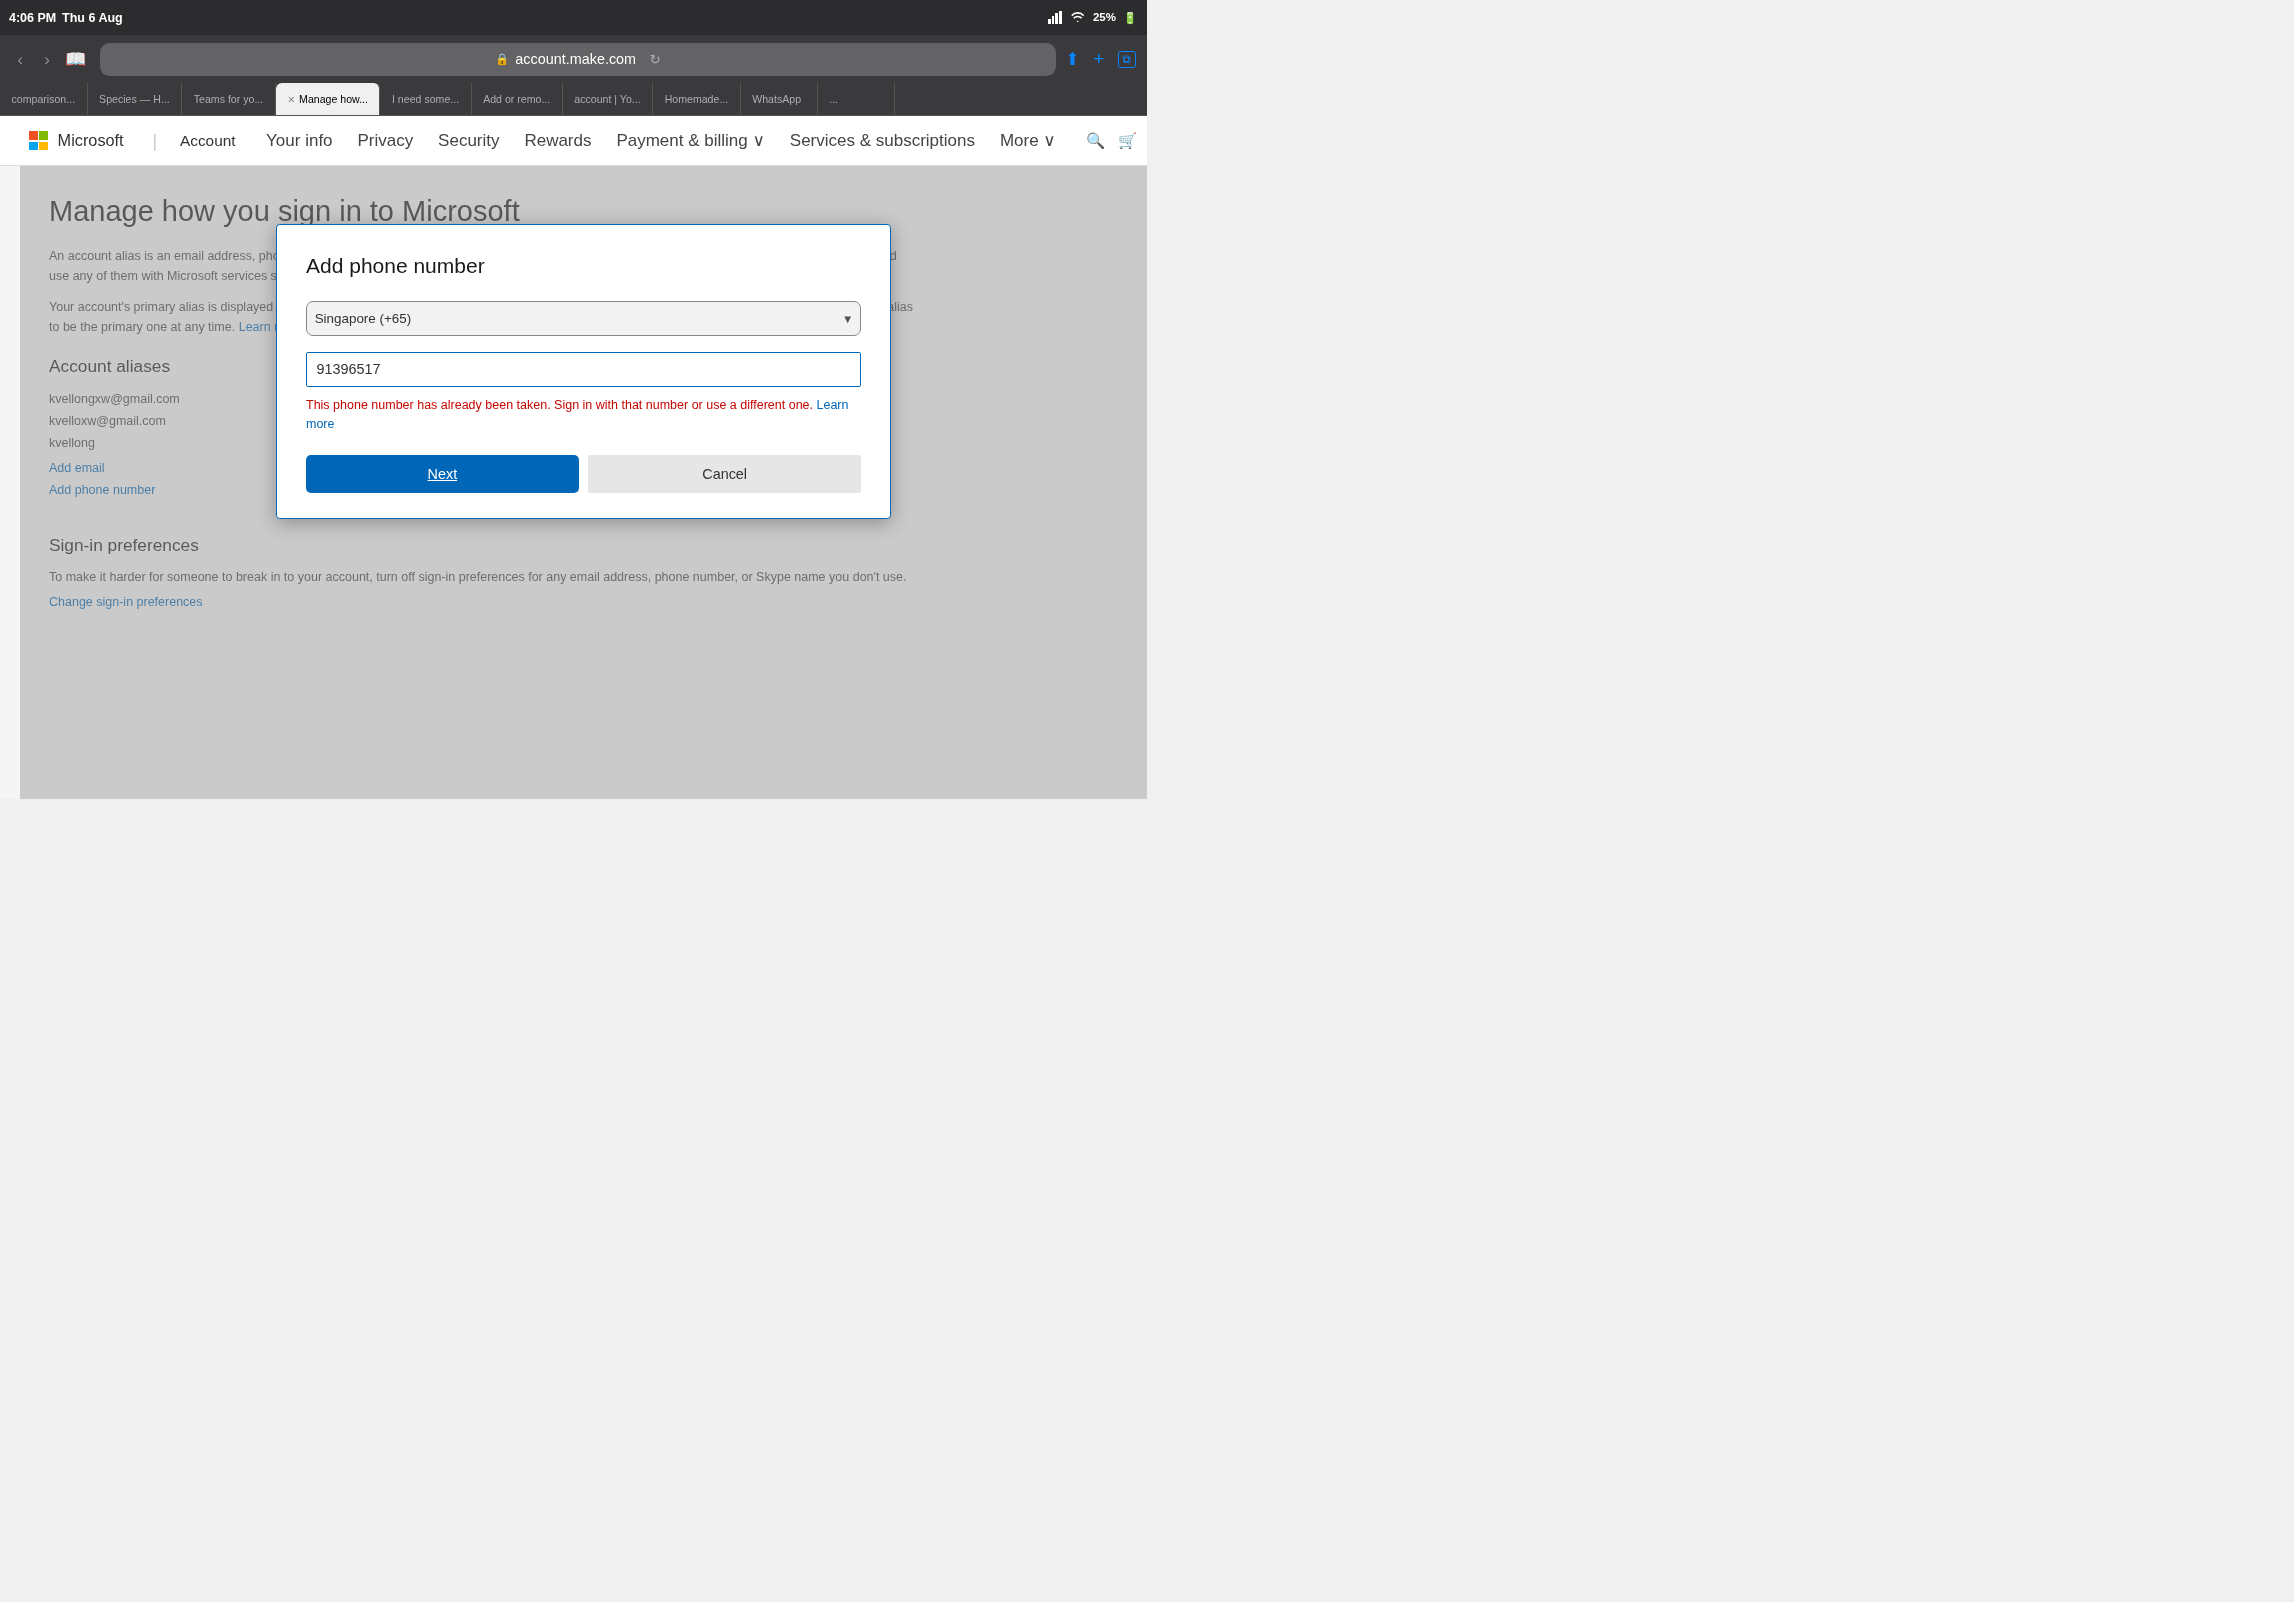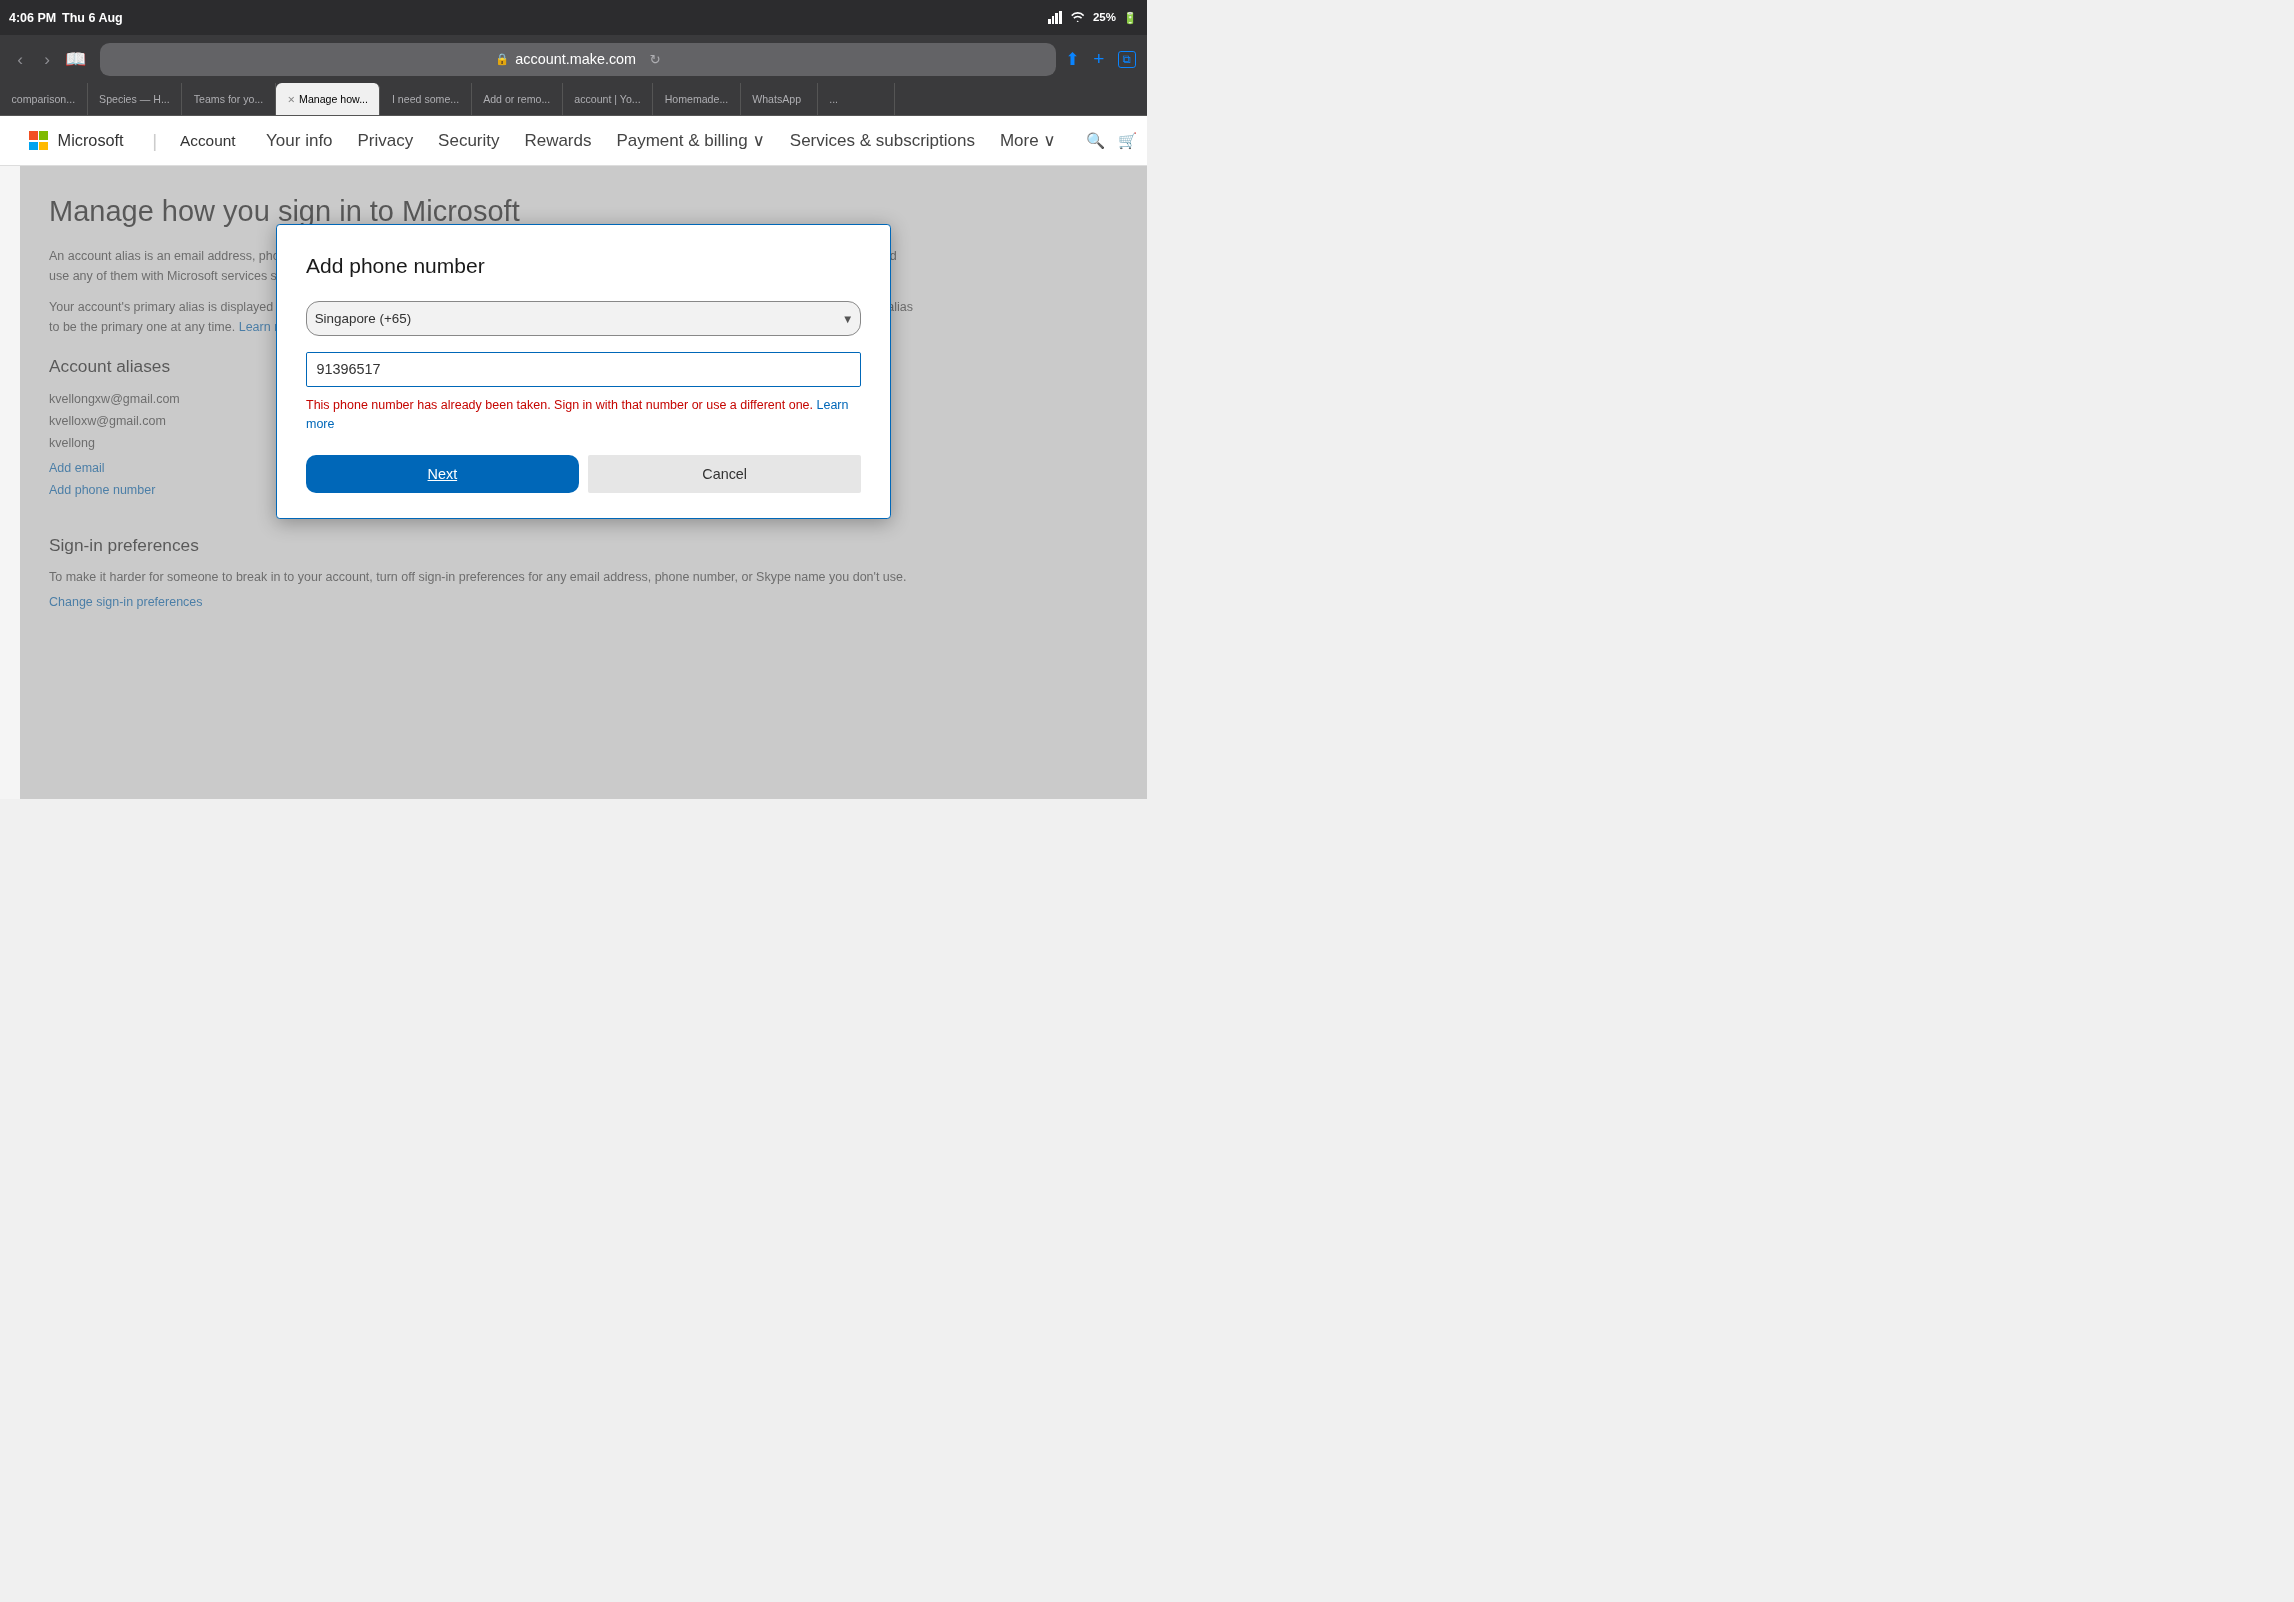--- a/index.html
+++ b/index.html
@@ -203,21 +203,21 @@
     .country-select-wrapper select {
       width: 100%;
       height: 35px;
       border: 1px solid #888;
       background: #f2f2f2;
       font-size: 13.4px;
       color: #333;
       padding: 0 7.7px;
       appearance: none;
       cursor: pointer;
-      border-radius: 13px;
+      border-radius: 7px;
     }
     .country-select-wrapper .chevron {
       position: absolute;
       right: 7.7px;
       top: 50%;
       transform: translateY(-50%);
       font-size: 11.5px;
       color: #555;
       pointer-events: none;
     }
@@ -245,21 +245,21 @@
       margin-top: 21px;
     }
     .btn-next {
       flex: 1;
       height: 38px;
       background: #0067b8;
       color: white;
       border: none;
       font-size: 14.4px;
       cursor: pointer;
-      border-radius: 10px;
+      border-radius: 5px;
       text-decoration: underline;
     }
     .btn-cancel {
       flex: 1;
       height: 38px;
       background: #e6e6e6;
       color: #333;
       border: none;
       font-size: 14.4px;
       cursor: pointer;

